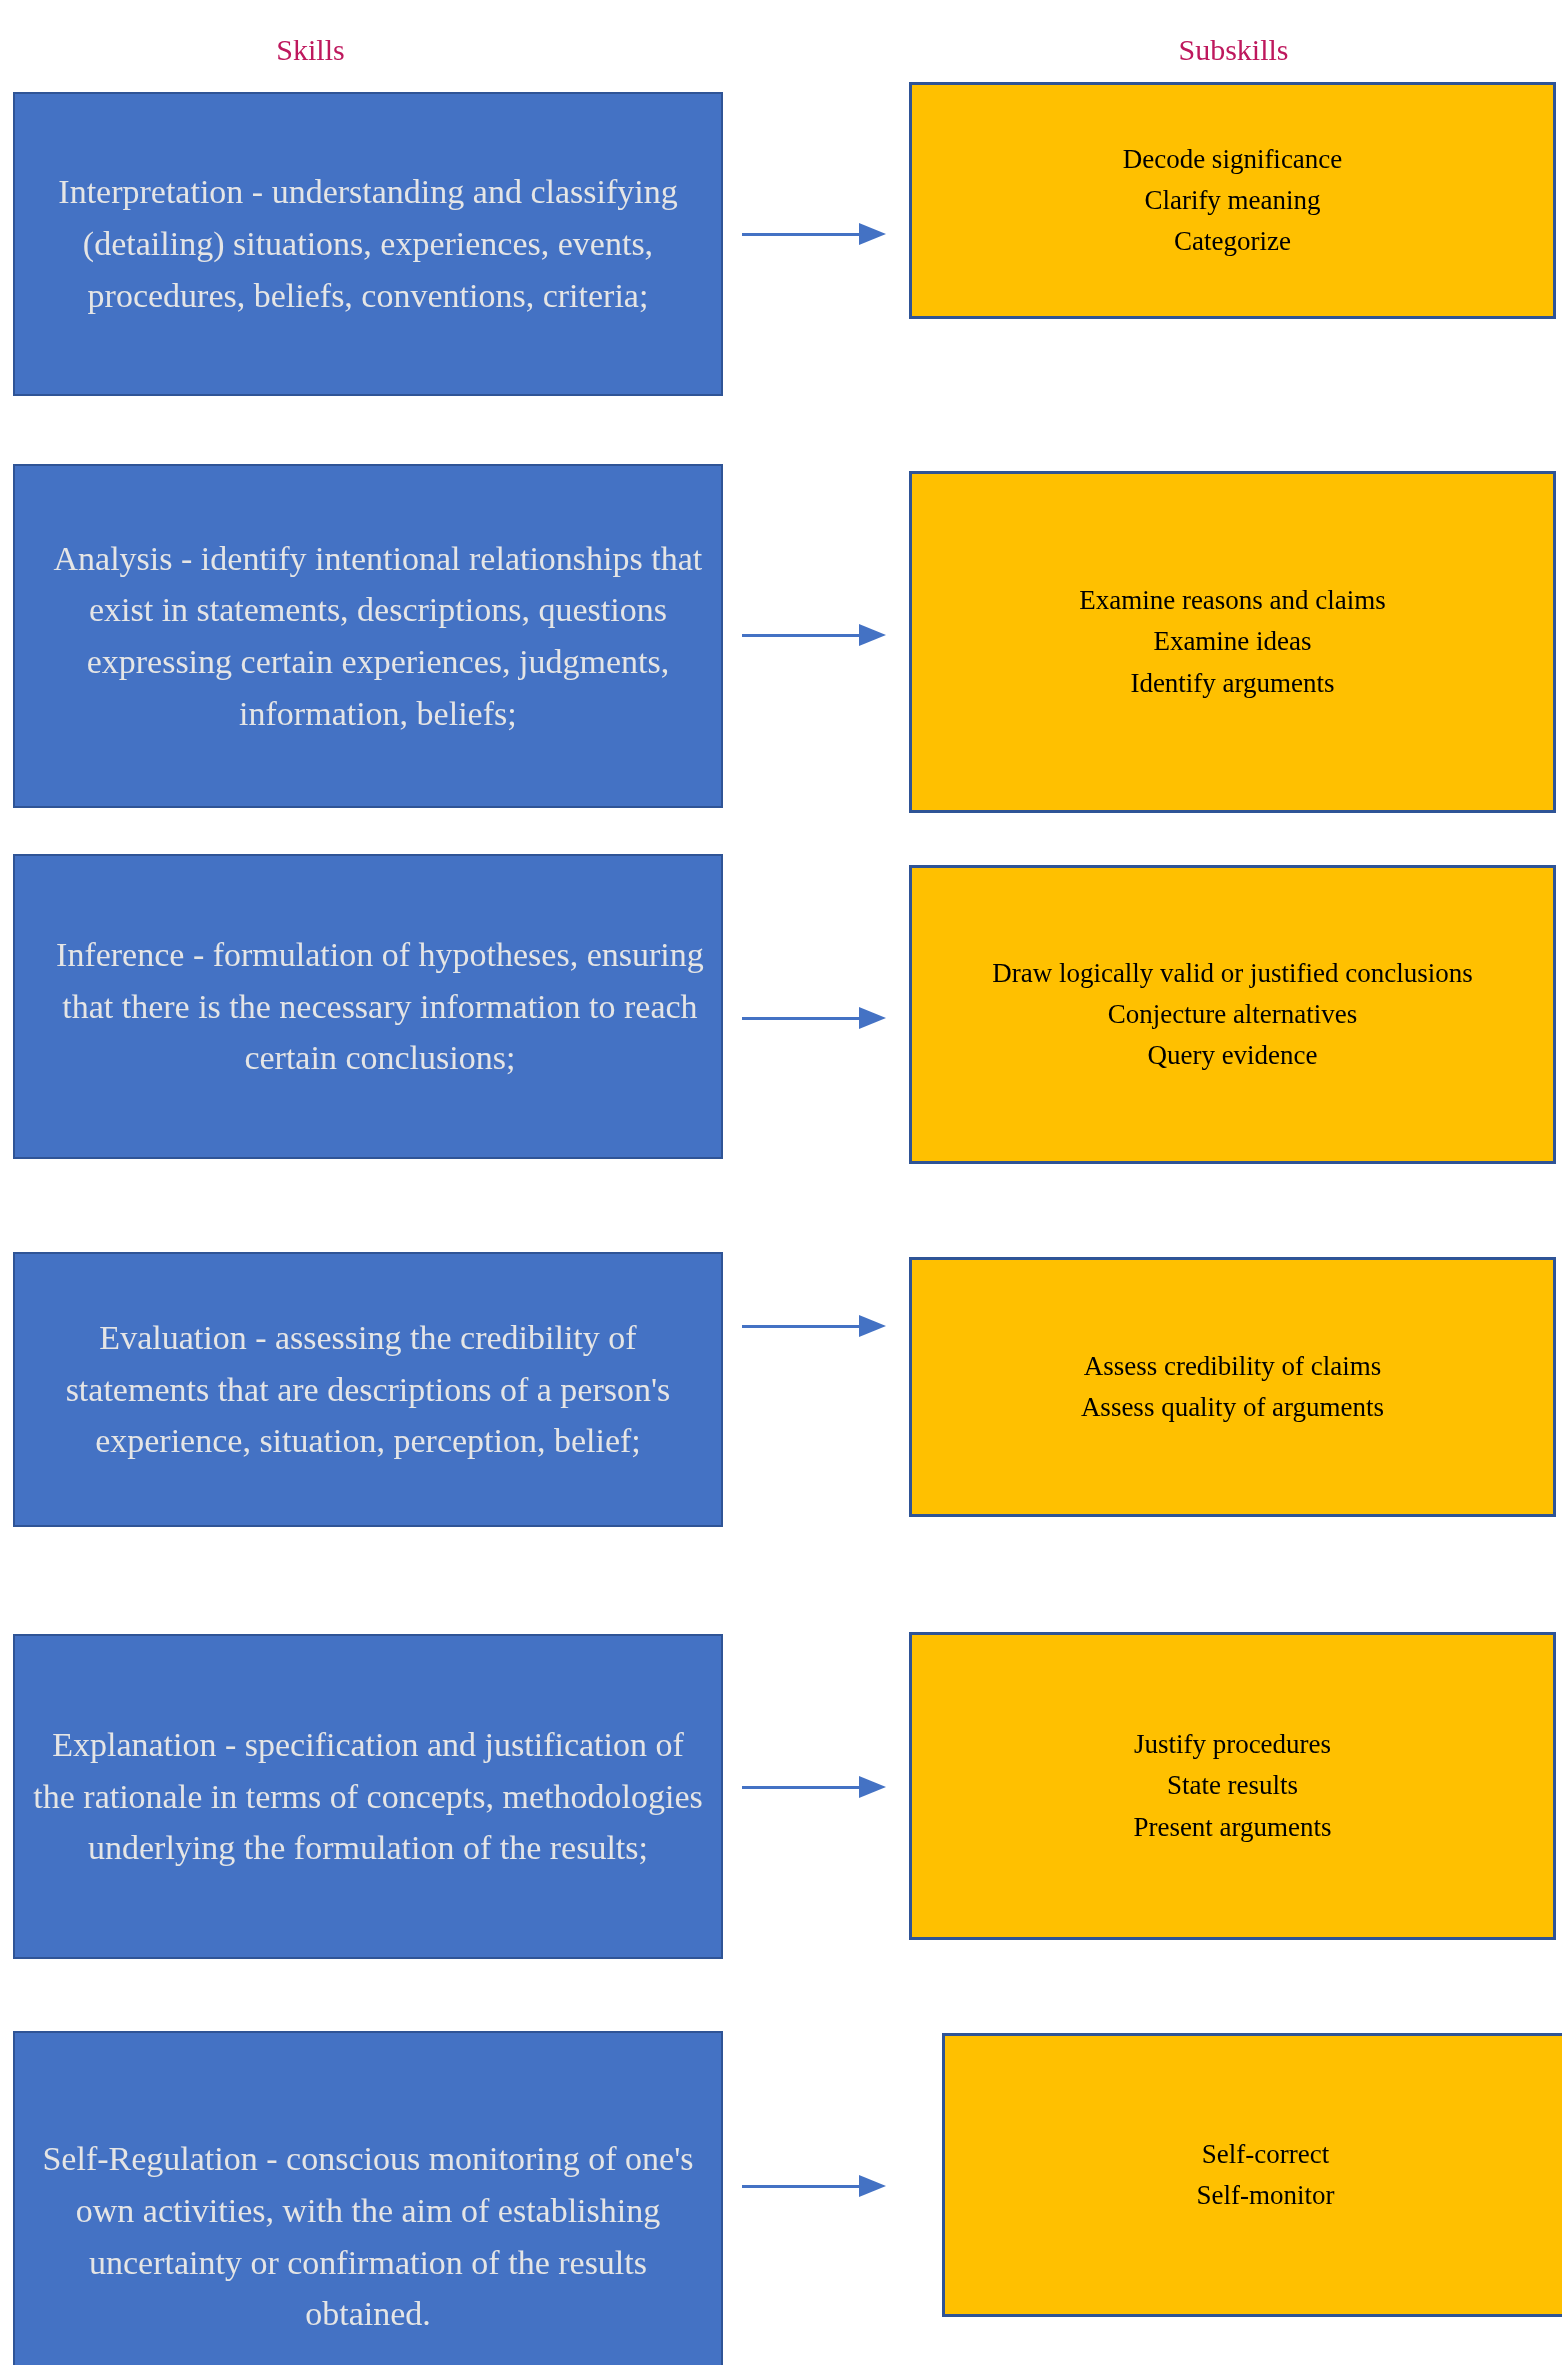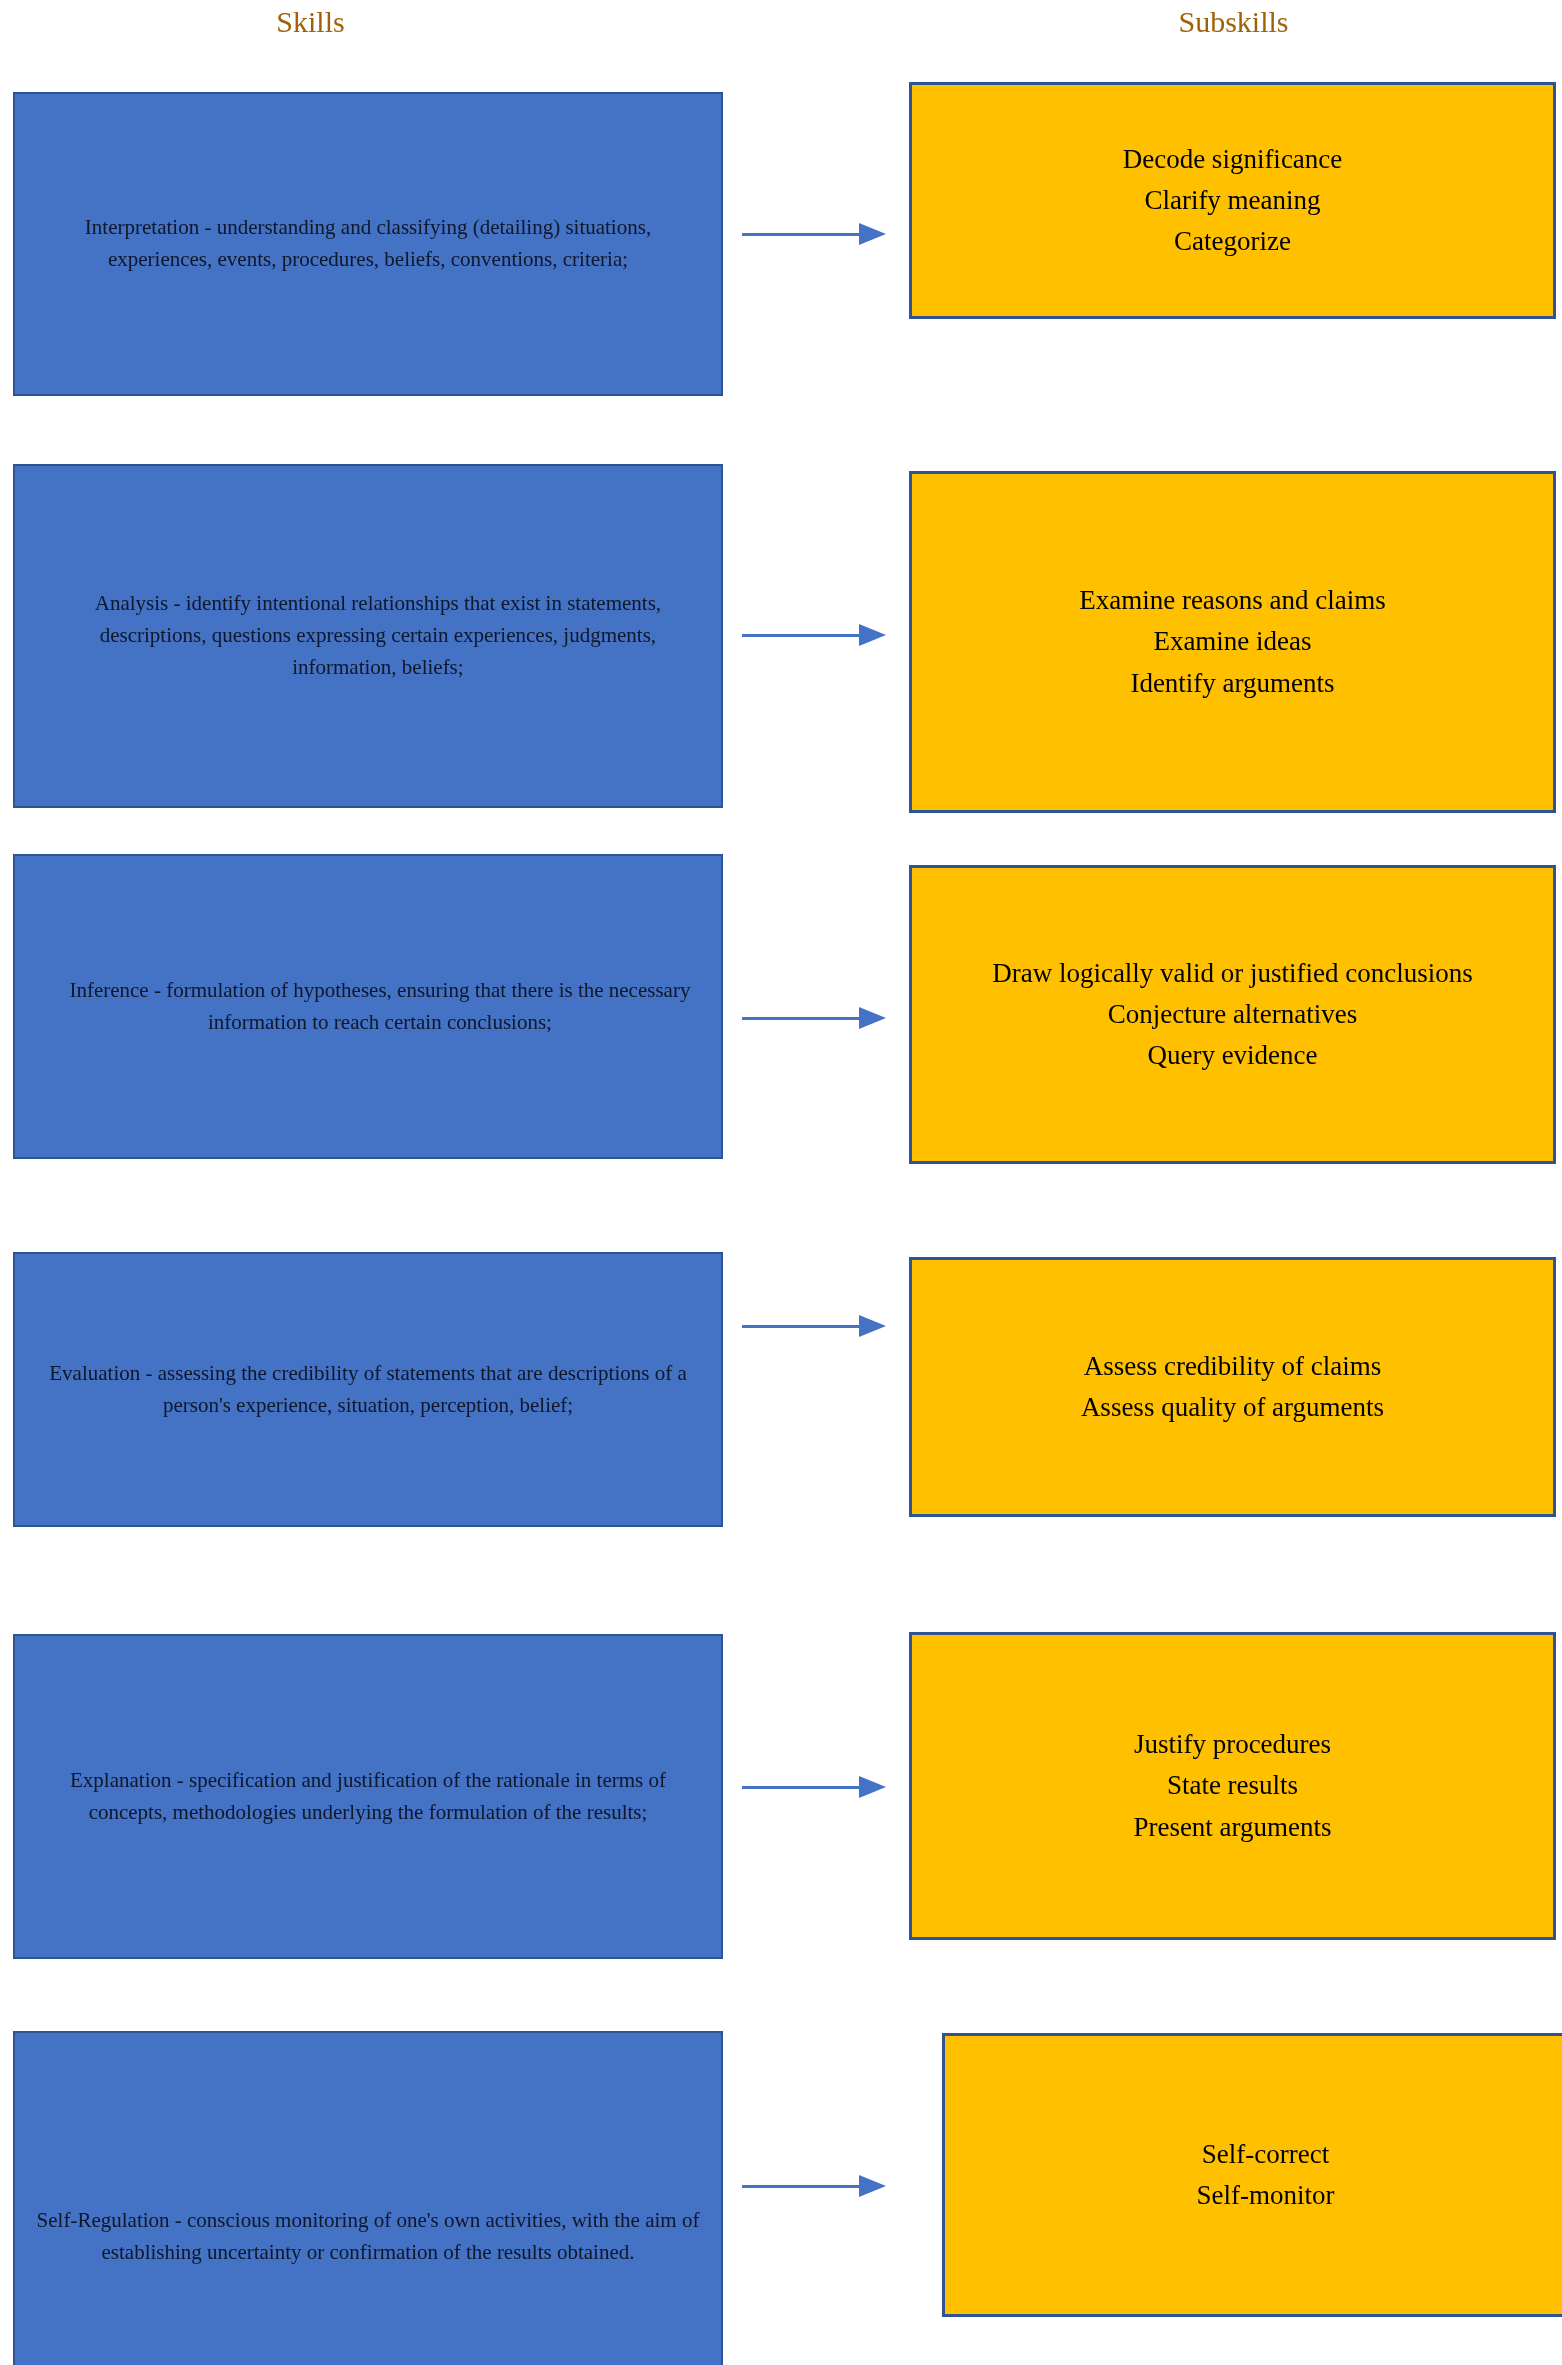--- a/index.html
+++ b/index.html
@@ -4,44 +4,45 @@
 <style>
   html,body{margin:0;padding:0;background:#ffffff;}
   body{width:1563px;height:2366px;position:relative;
        font-family:"Liberation Serif","DejaVu Serif",serif;}
 
   .canvas{position:absolute;left:0;top:0;width:1563px;height:2366px;overflow:hidden;}
 
   .col-header{
     position:absolute;
     font-size:30px;
-    color:#a16207;
+    color:#be185d;
     text-align:center;
     line-height:1;
     white-space:nowrap;
+    margin-top:28px;
   }
   #hdr-skills{left:167px;top:6.7px;width:287px;}
   #hdr-subskills{left:1090px;top:6.7px;width:287px;}
 
   .node{
     position:absolute;
     box-sizing:border-box;
     display:flex;
     align-items:center;
     justify-content:center;
     text-align:center;
     padding:4.8px 16.2px;
   }
   .node p{margin:0;width:100%;}
 
   .skill-node{
     background:#4472C4;
     border:2.4px solid #2F5496;
-    color:#0f172a;
-    font-size:21px;
+    color:#e5e5e5;
+    font-size:34px;
     line-height:1.52;
   }
   .sub-node{
     background:#FFC000;
     border:3.3px solid #2F5496;
     color:#000000;
     font-size:27px;
     line-height:1.52;
   }
   .sub-node .ln{display:block;}

